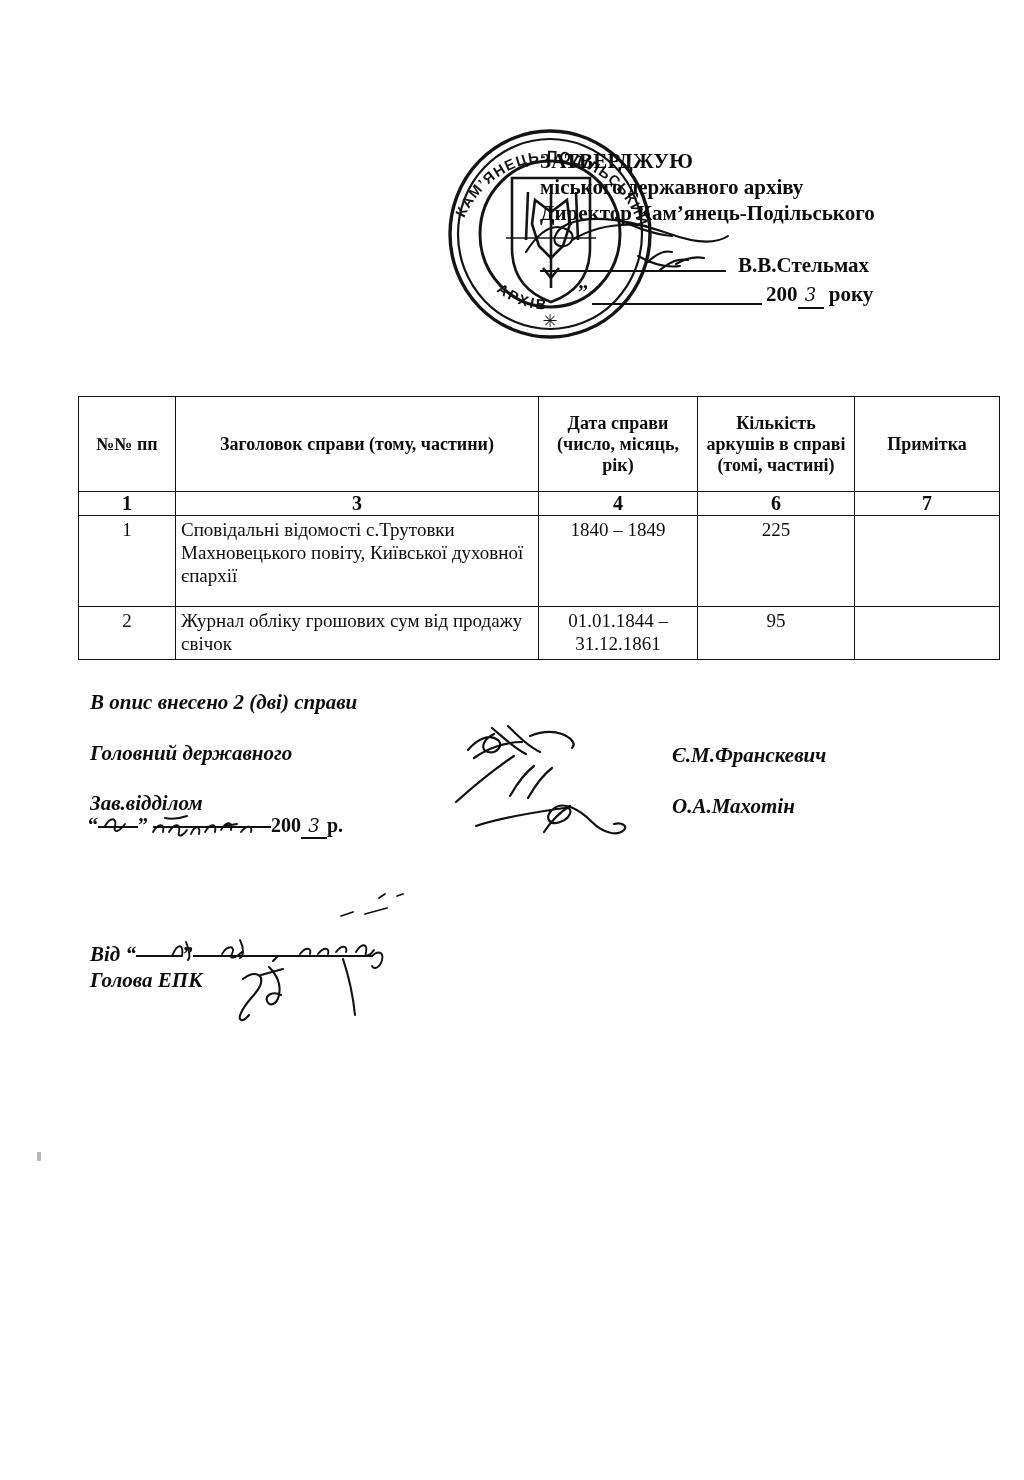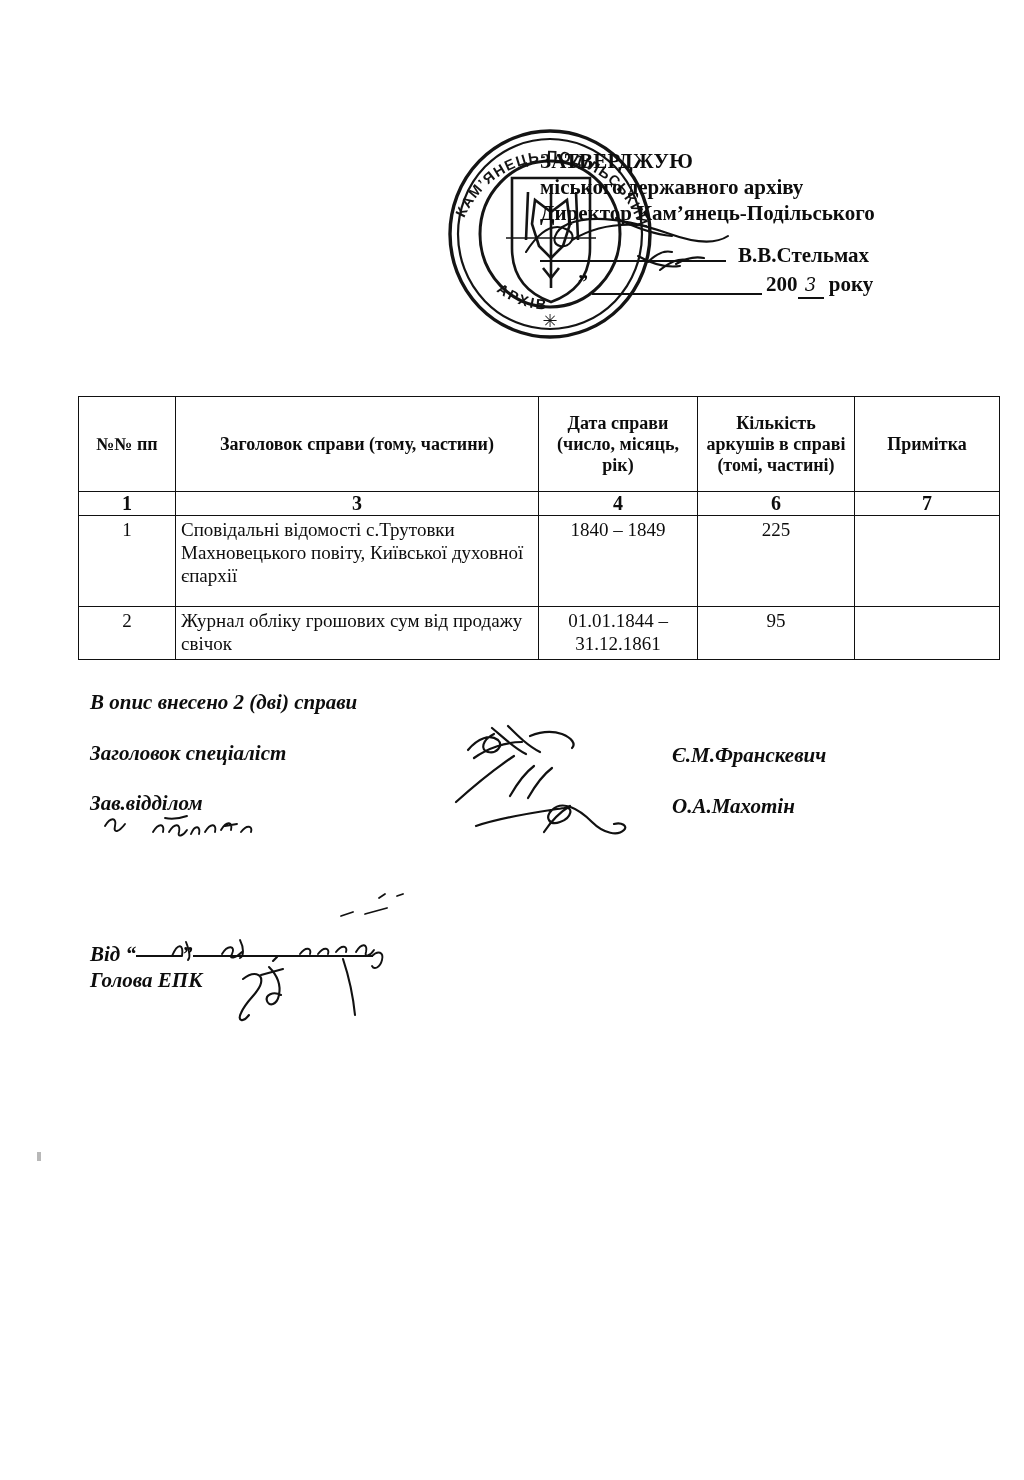--- a/index.html
+++ b/index.html
@@ -38,21 +38,21 @@
   }
   .approval-line {
     font-weight: bold;
     font-size: 21px;
     line-height: 26px;
     white-space: nowrap;
   }
   .sig-row {
     position: relative;
     height: 30px;
-    margin-top: 10px;
+    margin-top: 20px;
   }
   .sig-rule {
     position: absolute;
     left: 0;
     width: 186px;
     bottom: 4px;
     border-bottom: 2px solid #111;
   }
   .sig-name {
     position: absolute;
@@ -334,26 +334,29 @@
         <td class="cell-center">95</td>
         <td></td>
       </tr>
     </tbody>
   </table>
 
   <div class="txt" id="summary-block">
     <div>В опис внесено 2 (дві) справи</div>
   </div>
 
-  <div class="txt" id="role-specialist">Заголовок спеціаліст</div>
+  <div class="txt" id="role-specialist">Головний державного</div>
   <div class="txt" id="name-specialist">Є.М.Франскевич</div>
 
   <div class="txt" id="role-zav">Зав.відділом</div>
   <div class="txt" id="name-zav">О.А.Махотін</div>
 
+  <div class="zav-date">
+    <span>“</span><span class="zd-rule-a"></span><span>”</span>&nbsp;<span class="zd-rule-b"></span><span>200</span><span class="year-slot"><span class="hand-year">3</span></span><span>р.</span>
+  </div>
 
   <svg class="scribble" id="sig-zav-date" viewBox="0 0 215 46" xmlns="http://www.w3.org/2000/svg">
     <g fill="none" stroke="#111" stroke-width="1.9" stroke-linecap="round">
       <path d="M10,20 C16,10 22,12 20,20 C18,28 24,26 30,18"></path>
       <path d="M58,26 C64,16 70,18 68,26 M70,12 C78,14 86,12 92,10"></path>
       <path d="M74,26 C80,16 86,18 84,26 C82,32 88,30 92,24"></path>
       <path d="M96,28 C100,18 106,20 104,28"></path>
       <path d="M110,26 C116,16 122,18 120,26"></path>
       <path d="M126,24 C132,14 138,16 136,24 M130,20 L142,18"></path>
       <path d="M146,26 C152,18 158,20 156,26"></path>

